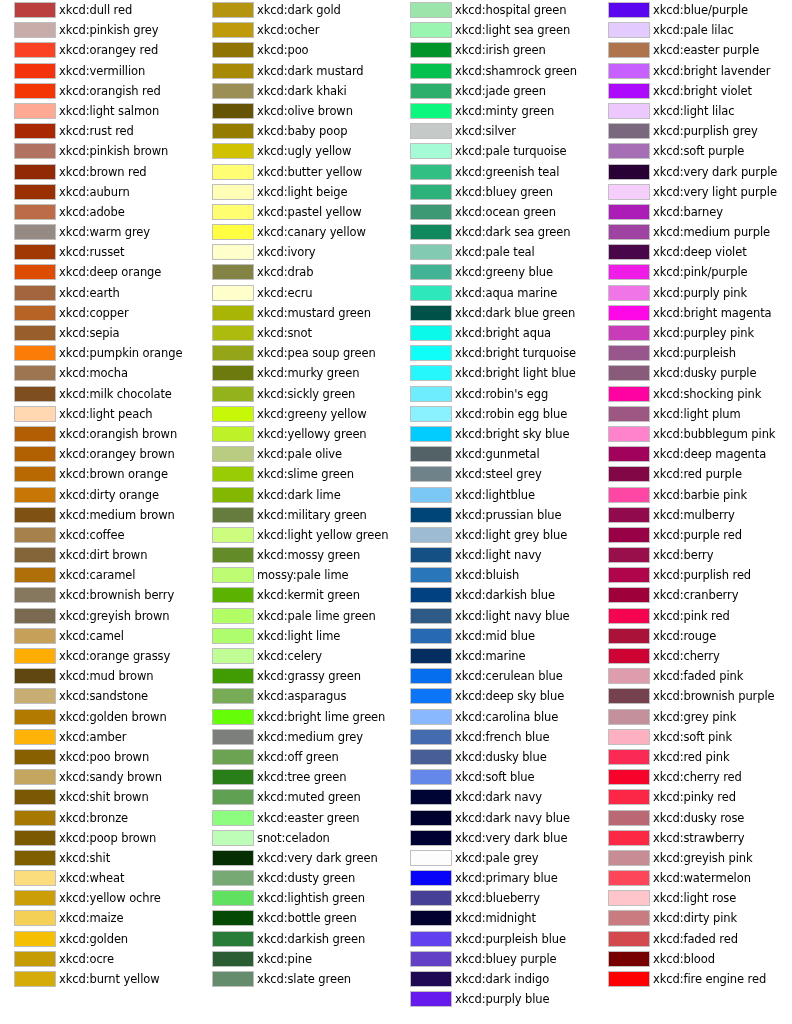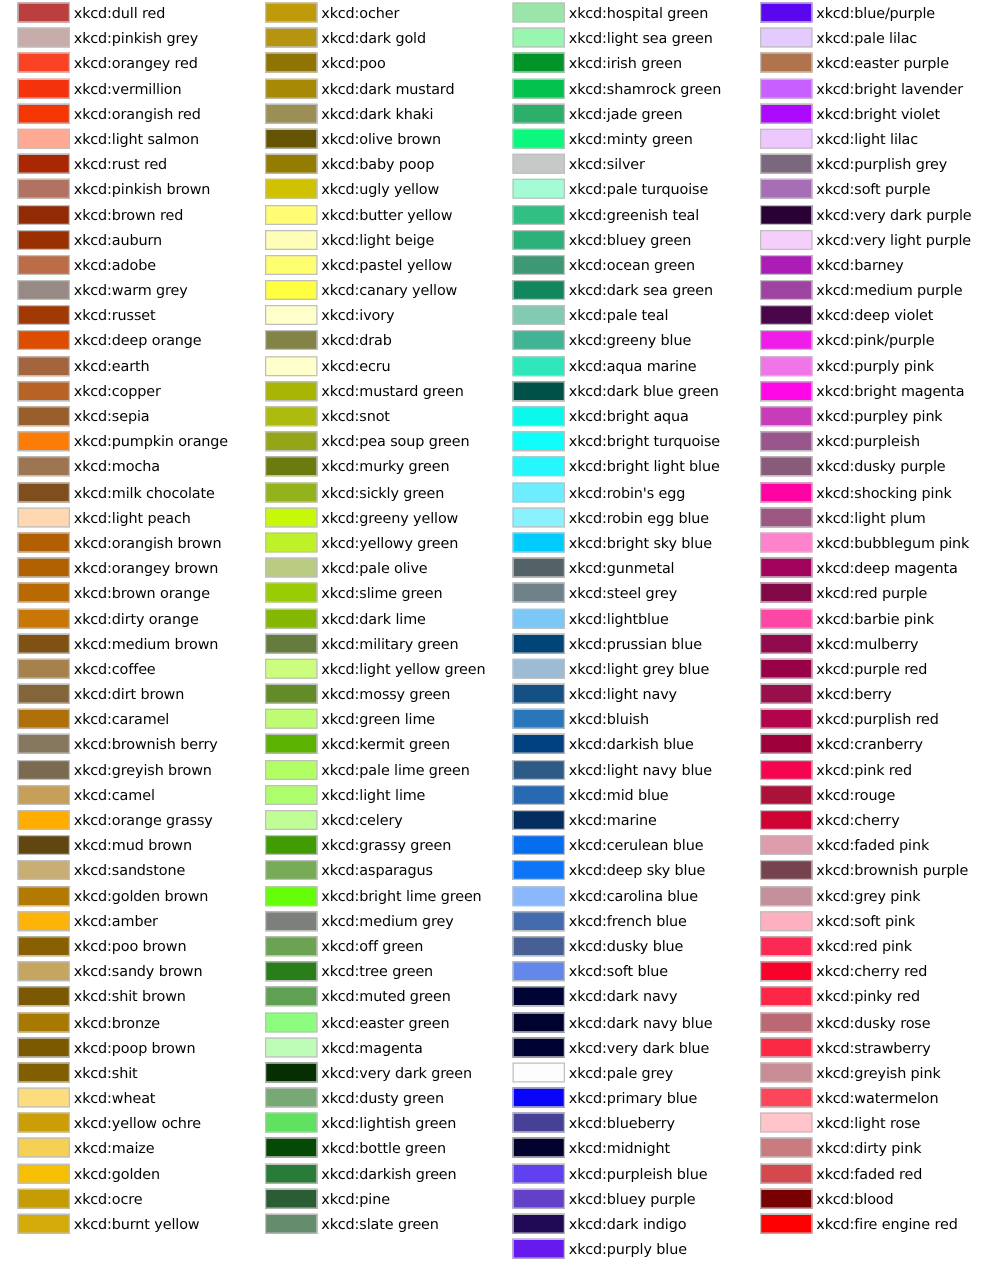--- a/index.html
+++ b/index.html
@@ -249,28 +249,28 @@
         <div class="swatch" title="#c69c04" style="background: rgb(198, 156, 4);"></div>
         <span class="swatch-label">xkcd:ocre</span>
       </div>
       <div class="color-row">
         <div class="swatch" title="#d5ab09" style="background: rgb(213, 171, 9);"></div>
         <span class="swatch-label">xkcd:burnt yellow</span>
       </div>
     </div>
     <div class="color-column" style="left: 198px;">
       <div class="color-row">
+        <div class="swatch" title="#b59410" style="background: rgb(181, 148, 16);"></div>
+        <span class="swatch-label">xkcd:dark gold</span>
+      </div>
+      <div class="color-row">
         <div class="swatch" title="#bf9b0c" style="background: rgb(191, 155, 12);"></div>
         <span class="swatch-label">xkcd:ocher</span>
       </div>
       <div class="color-row">
-        <div class="swatch" title="#b59410" style="background: rgb(181, 148, 16);"></div>
-        <span class="swatch-label">xkcd:dark gold</span>
-      </div>
-      <div class="color-row">
         <div class="swatch" title="#8f7303" style="background: rgb(143, 115, 3);"></div>
         <span class="swatch-label">xkcd:poo</span>
       </div>
       <div class="color-row">
         <div class="swatch" title="#a88905" style="background: rgb(168, 137, 5);"></div>
         <span class="swatch-label">xkcd:dark mustard</span>
       </div>
       <div class="color-row">
         <div class="swatch" title="#9b8f55" style="background: rgb(155, 143, 85);"></div>
         <span class="swatch-label">xkcd:dark khaki</span>
@@ -362,21 +362,21 @@
       <div class="color-row">
         <div class="swatch" title="#ccfd7f" style="background: rgb(204, 253, 127);"></div>
         <span class="swatch-label">xkcd:light yellow green</span>
       </div>
       <div class="color-row">
         <div class="swatch" title="#638b27" style="background: rgb(99, 139, 39);"></div>
         <span class="swatch-label">xkcd:mossy green</span>
       </div>
       <div class="color-row">
         <div class="swatch" title="#befd73" style="background: rgb(190, 253, 115);"></div>
-        <span class="swatch-label">xkcd:green lime</span>
+        <span class="swatch-label">mossy:pale lime</span>
       </div>
       <div class="color-row">
         <div class="swatch" title="#5cb200" style="background: rgb(92, 178, 0);"></div>
         <span class="swatch-label">xkcd:kermit green</span>
       </div>
       <div class="color-row">
         <div class="swatch" title="#b1ff65" style="background: rgb(177, 255, 101);"></div>
         <span class="swatch-label">xkcd:pale lime green</span>
       </div>
       <div class="color-row">
@@ -414,21 +414,21 @@
       <div class="color-row">
         <div class="swatch" title="#5fa052" style="background: rgb(95, 160, 82);"></div>
         <span class="swatch-label">xkcd:muted green</span>
       </div>
       <div class="color-row">
         <div class="swatch" title="#8cfd7e" style="background: rgb(140, 253, 126);"></div>
         <span class="swatch-label">xkcd:easter green</span>
       </div>
       <div class="color-row">
         <div class="swatch" title="#befdb7" style="background: rgb(190, 253, 183);"></div>
-        <span class="swatch-label">xkcd:magenta</span>
+        <span class="swatch-label">snot:celadon</span>
       </div>
       <div class="color-row">
         <div class="swatch" title="#062e03" style="background: rgb(6, 46, 3);"></div>
         <span class="swatch-label">xkcd:very dark green</span>
       </div>
       <div class="color-row">
         <div class="swatch" title="#76a973" style="background: rgb(118, 169, 115);"></div>
         <span class="swatch-label">xkcd:dusty green</span>
       </div>
       <div class="color-row">

